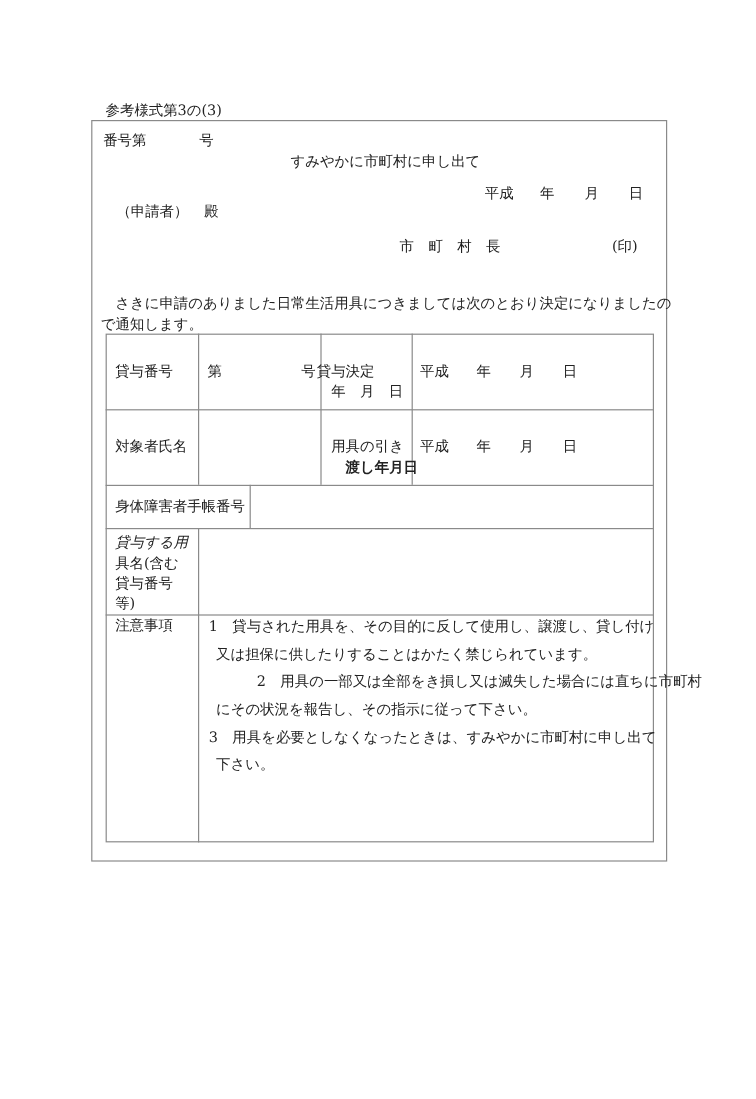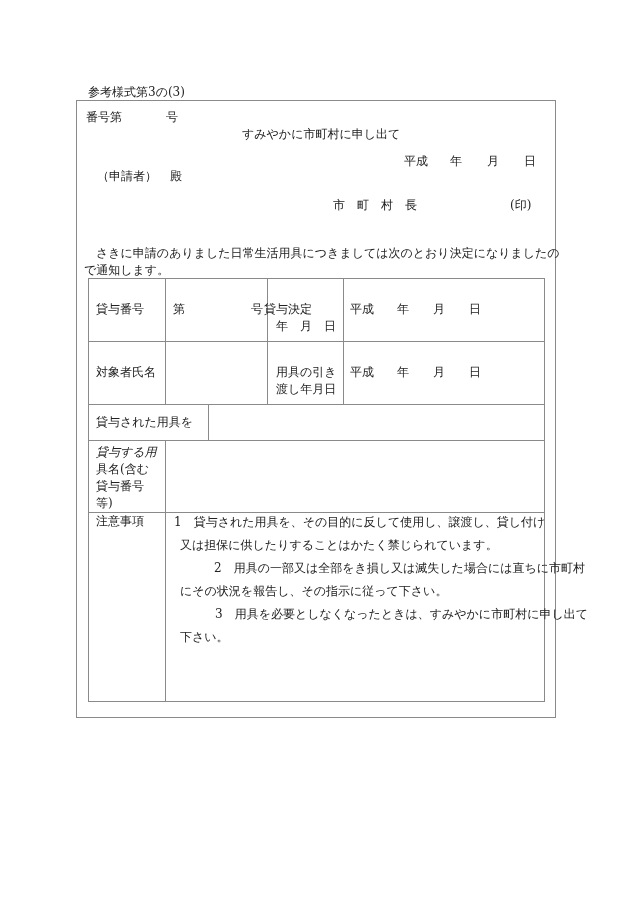--- a/index.html
+++ b/index.html
@@ -65,29 +65,29 @@
 <div>
   <div class="cell-text" style="left:350px;top:301px;">平成</div>
   <div class="cell-text" style="left:397px;top:301px;">年</div>
   <div class="cell-text" style="left:433px;top:301px;">月</div>
   <div class="cell-text" style="left:469px;top:301px;">日</div>
 </div>
 
 <div class="cell-text" style="left:96px;top:364px;">対象者氏名</div>
 <div class="abs" style="left:166px;top:342px;width:100px;height:61px;"></div>
 <div class="cell-text" style="left:276px;top:364px;">用具の引き</div>
-<div class="cell-text" style="left:276px;top:381px;">渡し年月日</div>
+<div class="cell-text" style="left:288px;top:381px;font-weight:bold;">渡し年月日</div>
 <div>
   <div class="cell-text" style="left:350px;top:364px;">平成</div>
   <div class="cell-text" style="left:397px;top:364px;">年</div>
   <div class="cell-text" style="left:433px;top:364px;">月</div>
   <div class="cell-text" style="left:469px;top:364px;">日</div>
 </div>
 
-<div class="cell-text" style="left:96px;top:414px;">貸与された用具を</div>
+<div class="cell-text" style="left:96px;top:414px;">身体障害者手帳番号</div>
 <div class="abs" style="left:209px;top:405px;width:335px;height:35px;"></div>
 
 <div class="cell-text" style="left:96px;top:444px;font-style:italic;">貸与する用</div>
 <div class="cell-text" style="left:96px;top:461px;">具名(含む</div>
 <div class="cell-text" style="left:96px;top:478px;">貸与番号</div>
 <div class="cell-text" style="left:96px;top:495px;">等)</div>
 <div class="abs" style="left:166px;top:441px;width:378px;height:71px;"></div>
 
 <div class="cell-text" style="left:96px;top:513px;">注意事項</div>
 
@@ -95,17 +95,17 @@
   <div class="note" style="left:174px;top:511px;">
     <span>1</span><span>　</span><span>貸与された用具を、その目的に反して使用し、譲渡し、貸し付け</span>
   </div>
   <div class="note" style="left:180px;top:534px;">又は担保に供したりすることはかたく禁じられています。</div>
 
   <div class="note" style="left:174px;top:557px;margin-left:40px;">
     <span>2</span><span>　</span><span>用具の一部又は全部をき損し又は滅失した場合には直ちに市町村</span>
   </div>
   <div class="note" style="left:180px;top:580px;">にその状況を報告し、その指示に従って下さい。</div>
 
-  <div class="note" style="left:174px;top:603px;margin-left:41px;">
+  <div class="note" style="left:174px;top:603px;">
     <span>3</span><span>　</span><span>用具を必要としなくなったときは、すみやかに市町村に申し出て</span>
   </div>
   <div class="note" style="left:180px;top:626px;text-align:right;">下さい。</div>
 </div>
 
 </body></html>

